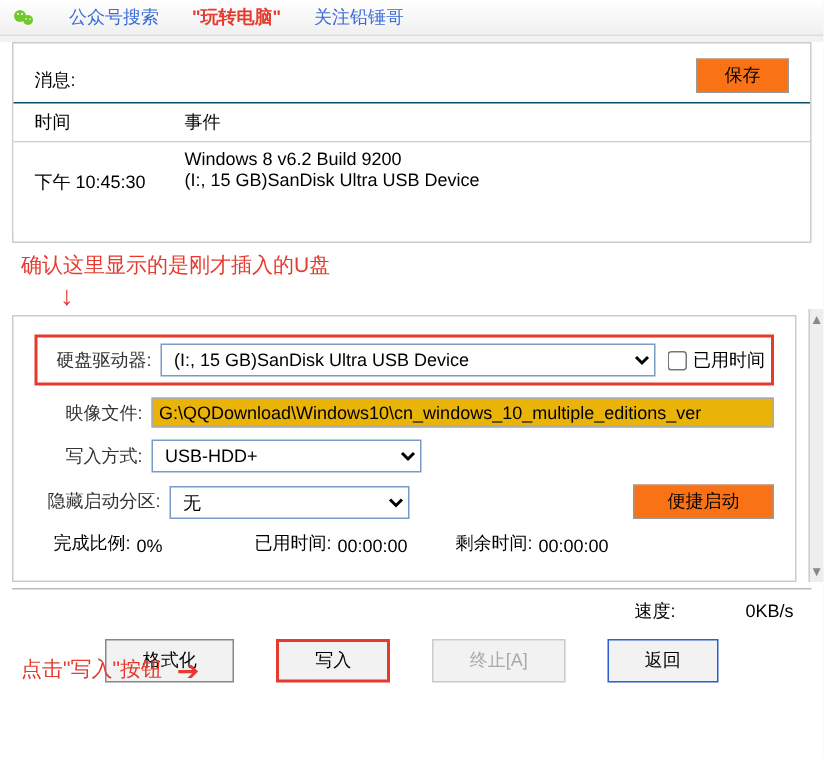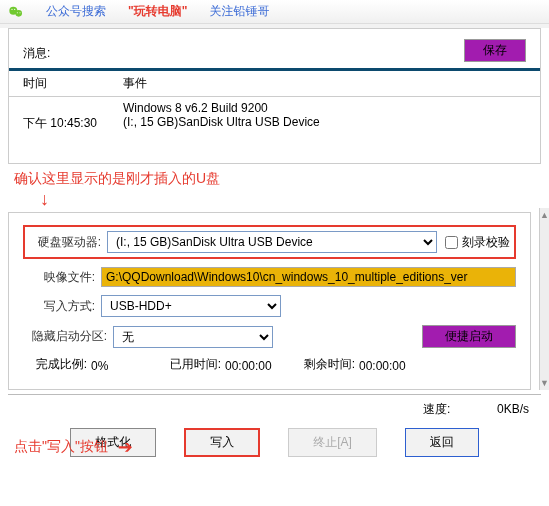--- a/index.html
+++ b/index.html
@@ -7,22 +7,22 @@
 .hdr { background: linear-gradient(#fff,#f0f0f0); border-bottom: 1px solid #ddd; height: 24px; display: flex; align-items: center; padding: 0 8px; }
 .hdr-title { color: #444; flex: 1; }
 .hdr-right { display: flex; align-items: center; gap: 22px; }
 .wx { width: 16px; height: 16px; }
 .wx svg { width: 100%; height: 100%; }
 .red { color: #e63a2e; font-weight: bold; }
 .blue { color: #3b6bd6; }
 .win { background: #fff; margin: 0; height: 482px; position: relative; }
 .row1 { display: flex; align-items: flex-end; padding: 10px 14px 6px; gap: 10px; }
 .msg-lbl { flex: 1; }
-.btn { background: #a21caf; border: 1px solid #999; padding: 2px 18px; cursor: pointer; font-size: 12px; }
-.log-hdr { display: flex; padding: 4px 14px; border-top: 3px solid #0c4a6e; border-bottom: 1px solid #ccc; background: #fff; }
+.btn { background: #f97316; border: 1px solid #999; padding: 2px 18px; cursor: pointer; font-size: 12px; }
+.log-hdr { display: flex; padding: 4px 14px; border-top: 1px solid #0c4a6e; border-bottom: 1px solid #ccc; background: #fff; }
 .col-time { width: 100px; }
 .col-evt { flex: 1; }
 .log-body { padding: 4px 14px 20px; font-family: "Courier New", monospace; font-size: 12px; background:#fff; min-height:60px; }
 .log-body .line { display: flex; }
 .annot { padding: 6px 14px 2px; color: #e63a2e; font-size: 14px; }
 .annot2 { position: absolute; left: 14px; bottom: 52px; color: #e63a2e; font-size: 14px; }
 .arrow-down { color: #e63a2e; font-size: 18px; padding-left: 40px; line-height: 18px; }
 .arrow-right { display:inline-block; color:#e63a2e; font-size:18px; vertical-align:middle; margin-left:6px;}
 .form { padding: 4px 14px; }
 .form-row { display: flex; align-items: center; margin: 8px 0; }
@@ -98,21 +98,21 @@
     <div class="mid-content">
       <div class="boxgrp">
       <div class="form">
         <div class="form-row hl-red">
           <span class="flabel">硬盘驱动器:</span>
           <select class="sel">
             <option>(I:, 15 GB)SanDisk Ultra USB Device</option>
           </select>
           <label class="chk" style="margin-left:8px;">
             <input type="checkbox" style="">
-            <span>刻录校验</span>
+            <span>已用时间</span>
           </label>
         </div>
 
         <div class="form-row">
           <span class="flabel">映像文件:</span>
           <span class="txt">G:\QQDownload\Windows10\cn_windows_10_multiple_editions_ver</span>
         </div>
 
         <div class="form-row">
           <span class="flabel">写入方式:</span>

